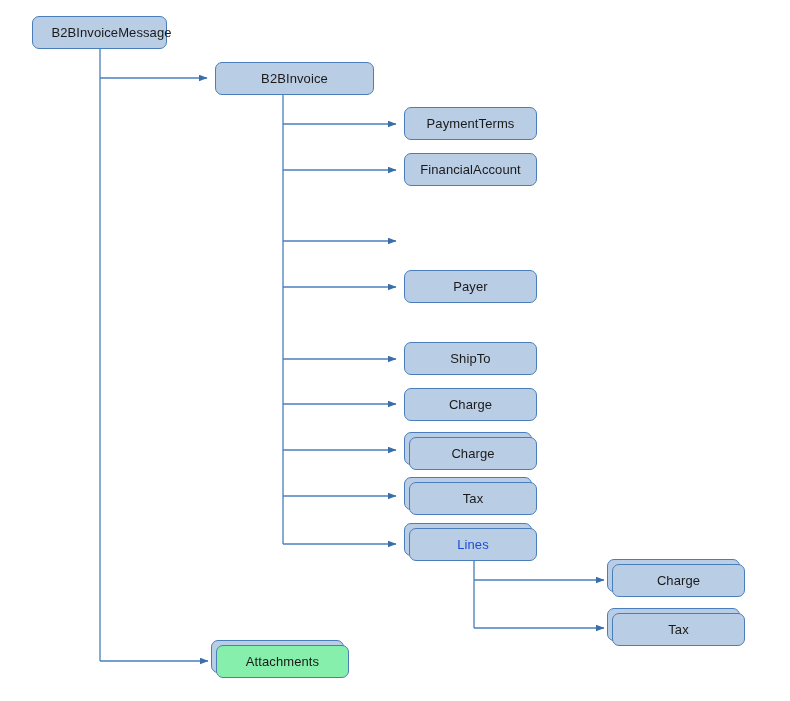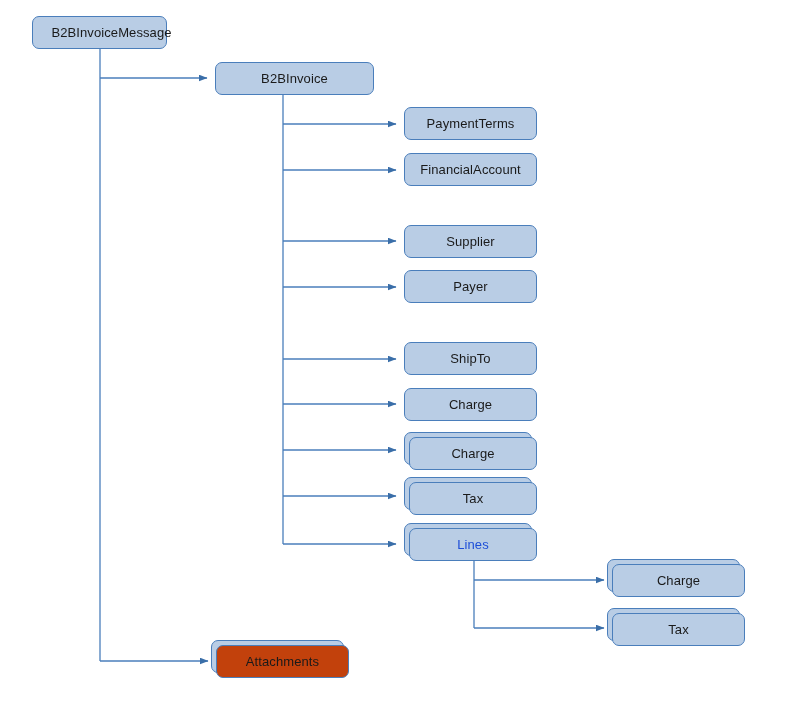--- a/index.html
+++ b/index.html
@@ -111,23 +111,20 @@
       </div>
       <div class="node" style="left: 215px; top: 62px; width: 159px; height: 33px;">
         <div class="face" style="background: rgb(185, 205, 229); border-color: rgb(74, 126, 187); color: rgb(26, 26, 26);">B2BInvoice</div>
       </div>
       <div class="node" style="left: 404px; top: 107px; width: 133px; height: 33px;">
         <div class="face" style="background: rgb(185, 205, 229); border-color: rgb(74, 126, 187); color: rgb(26, 26, 26);">PaymentTerms</div>
       </div>
       <div class="node" style="left: 404px; top: 153px; width: 133px; height: 33px; text-align: right;">
         <div class="face" style="background: rgb(185, 205, 229); border-color: rgb(74, 126, 187); color: rgb(26, 26, 26);">FinancialAccount</div>
       </div>
-      <div class="node" style="left: 404px; top: 225px; width: 133px; height: 33px;">
-        <div class="face" style="background: rgb(185, 205, 229); border-color: rgb(74, 126, 187); color: rgb(26, 26, 26);">Supplier</div>
-      </div>
       <div class="node" style="left: 404px; top: 270px; width: 133px; height: 33px;">
         <div class="face" style="background: rgb(185, 205, 229); border-color: rgb(74, 126, 187); color: rgb(26, 26, 26);">Payer</div>
       </div>
       <div class="node" style="left: 404px; top: 342px; width: 133px; height: 33px;">
         <div class="face" style="background: rgb(185, 205, 229); border-color: rgb(74, 126, 187); color: rgb(26, 26, 26);">ShipTo</div>
       </div>
       <div class="node" style="left: 404px; top: 388px; width: 133px; height: 33px;">
         <div class="face" style="background: rgb(185, 205, 229); border-color: rgb(74, 126, 187); color: rgb(26, 26, 26);">Charge</div>
       </div>
       <div class="node stacked" style="left: 409px; top: 437px; width: 128px; height: 33px;">
@@ -145,17 +142,17 @@
       <div class="node stacked" style="left: 612px; top: 564px; width: 133px; height: 33px;">
         <div class="back" style="background: rgb(185, 205, 229); border-color: rgb(74, 126, 187);"></div>
         <div class="face" style="background: rgb(185, 205, 229); border-color: rgb(74, 126, 187); color: rgb(26, 26, 26);">Charge</div>
       </div>
       <div class="node stacked" style="left: 612px; top: 613px; width: 133px; height: 33px;">
         <div class="back" style="background: rgb(185, 205, 229); border-color: rgb(74, 126, 187);"></div>
         <div class="face" style="background: rgb(185, 205, 229); border-color: rgb(74, 126, 187); color: rgb(26, 26, 26);">Tax</div>
       </div>
       <div class="node stacked" style="left: 216px; top: 645px; width: 133px; height: 33px;">
         <div class="back" style="background: rgb(185, 205, 229); border-color: rgb(74, 126, 187);"></div>
-        <div class="face" style="background: #c2410c; border-color: rgb(74, 126, 187); color: rgb(26, 26, 26);">Attachments</div>
+        <div class="face" style="background: #86efac; border-color: rgb(74, 126, 187); color: rgb(26, 26, 26);">Attachments</div>
       </div>
     </div>
 
 </div>
 
 </body></html>

